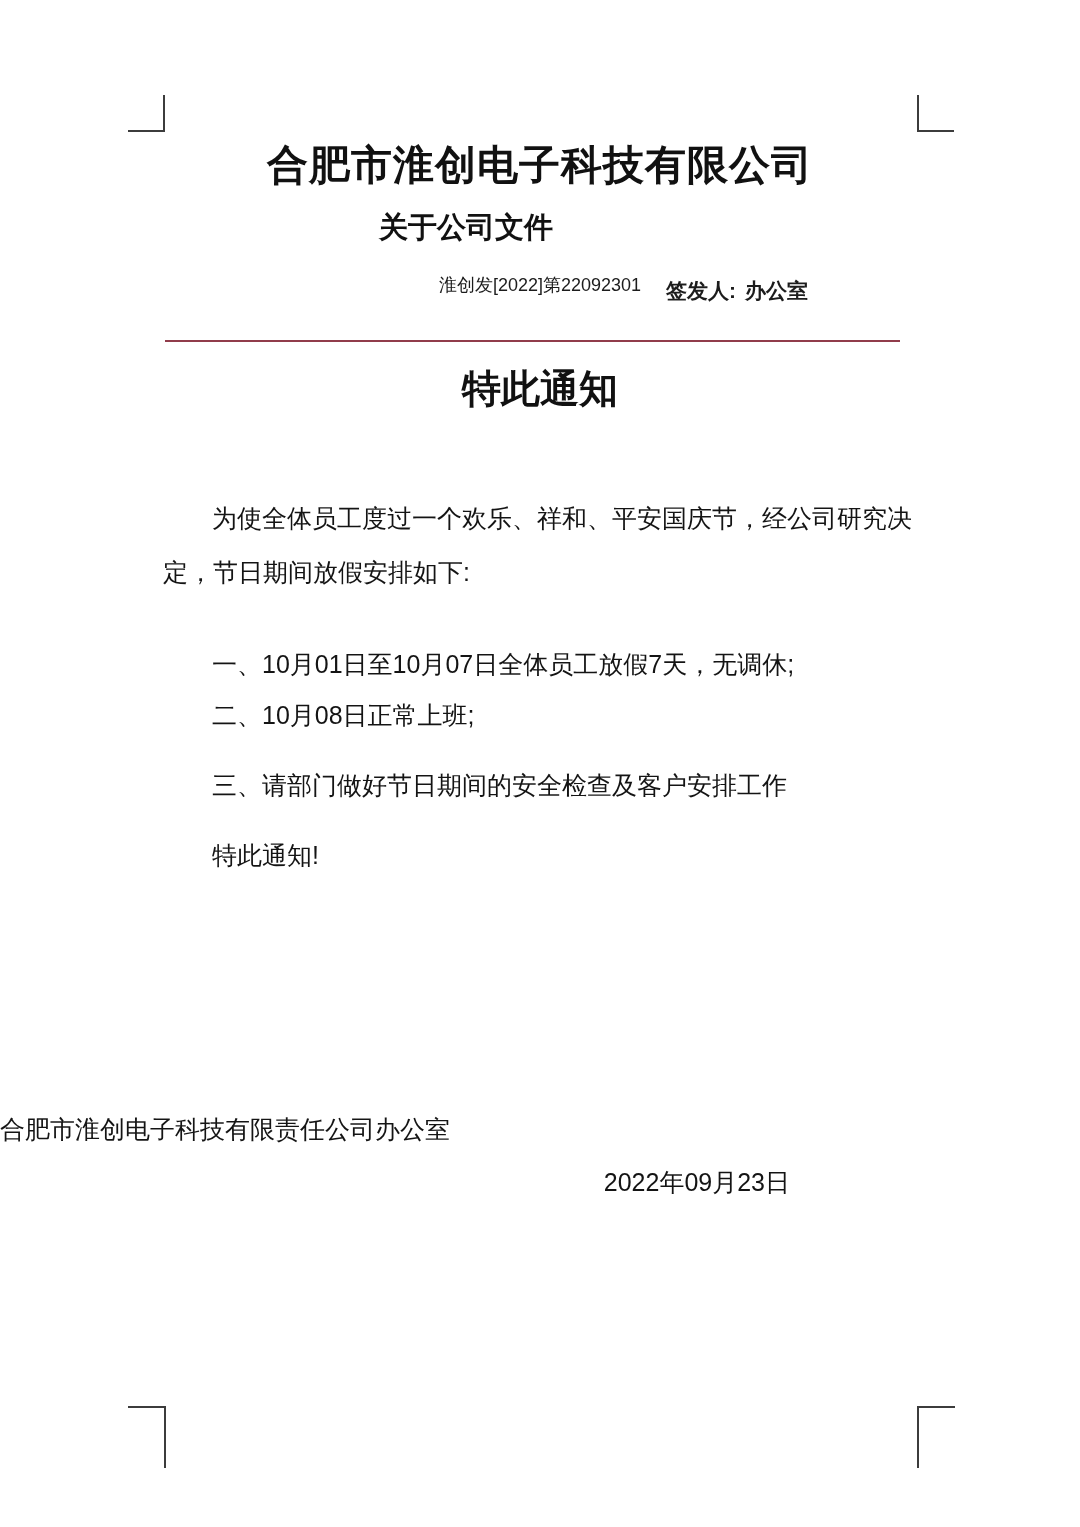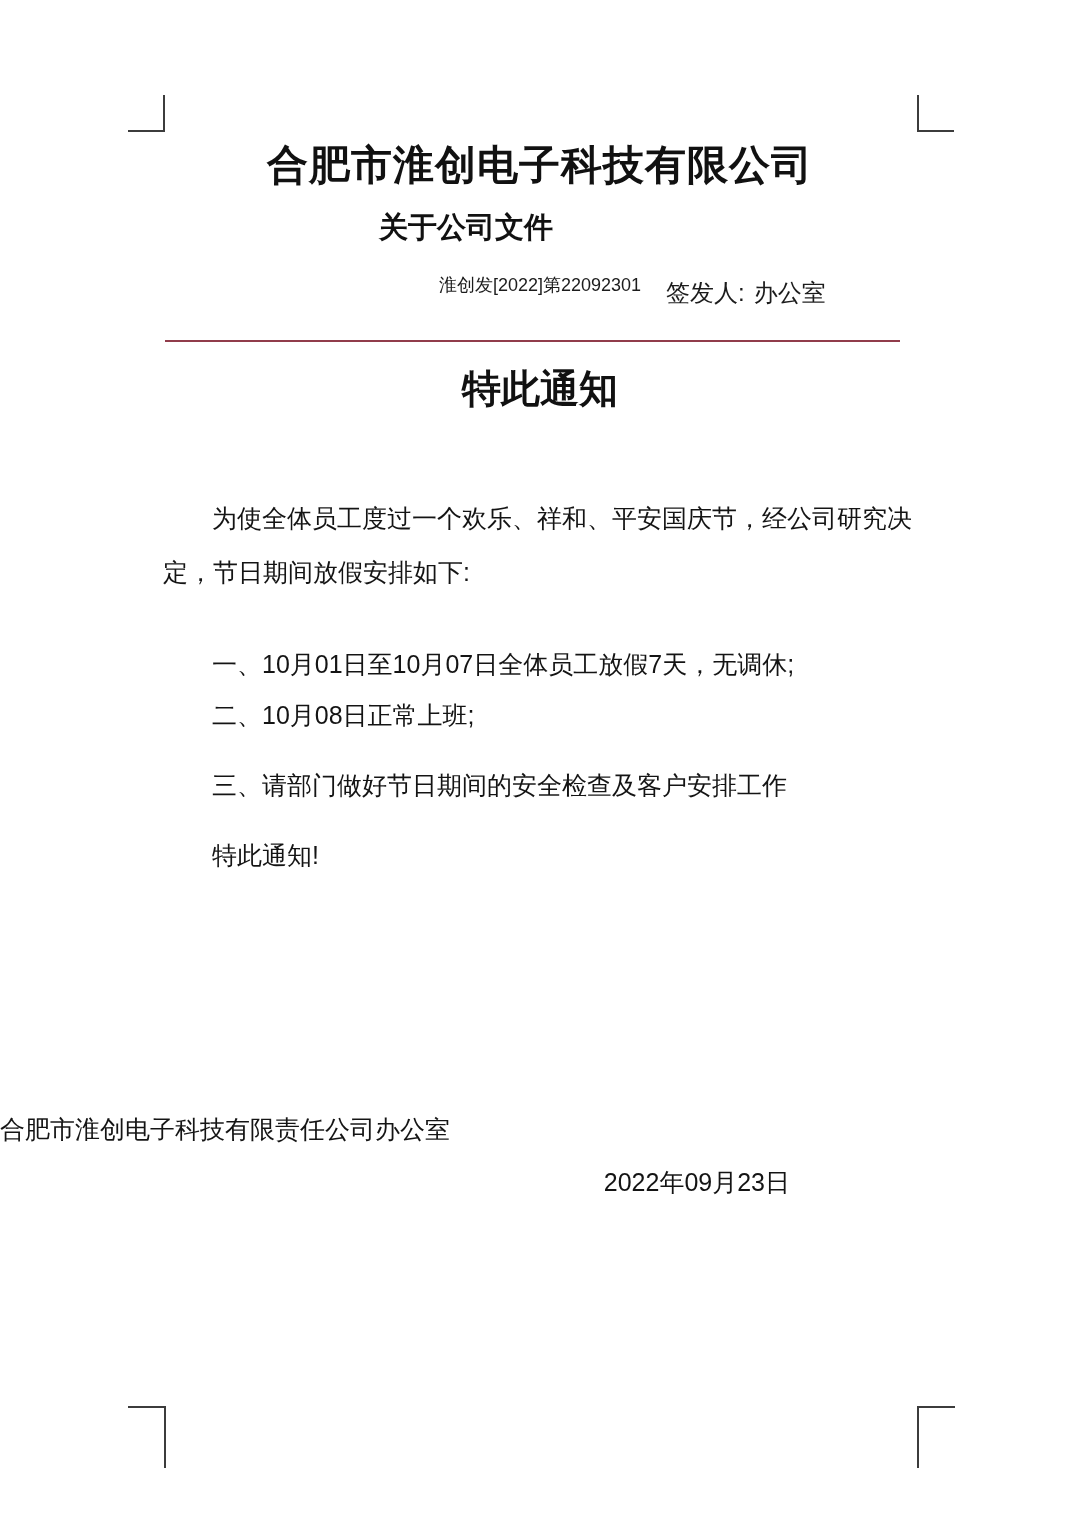--- a/index.html
+++ b/index.html
@@ -37,21 +37,21 @@
   }
   .doc-number {
     position: absolute; top: 249px; left: 0; width: 1080px;
     text-align: center;
     font-size: 18px; font-weight: 500;
     color: #1c1c1c;
     margin-top: 24px;
   }
   .issuer-line {
     position: absolute; top: 277px; left: 666px;
-    font-size: 24px; font-weight: 400;
+    font-size: 21px; font-weight: 700;
     color: #1c1c1c;
   }
   .issuer-line .issuer-value { margin-left: 9px; }
 
   .red-divider {
     position: absolute; top: 340px; left: 165px;
     width: 735px; height: 2px;
     background: #913c4b;
   }
 

